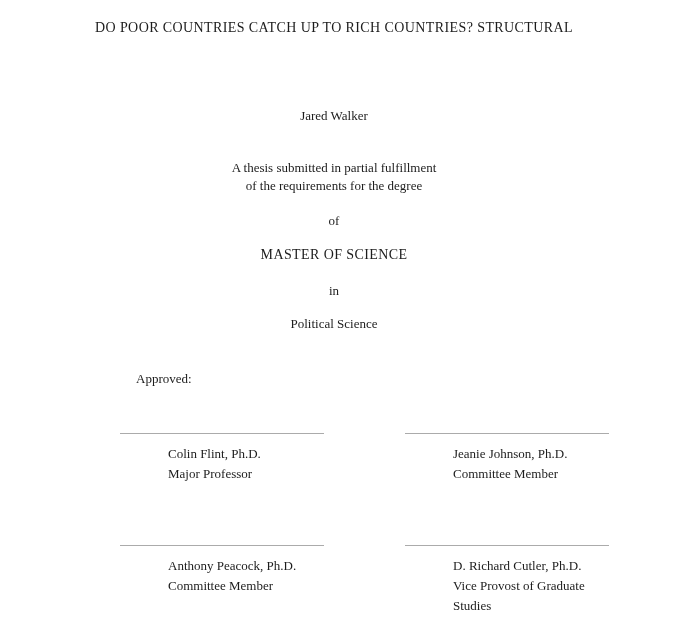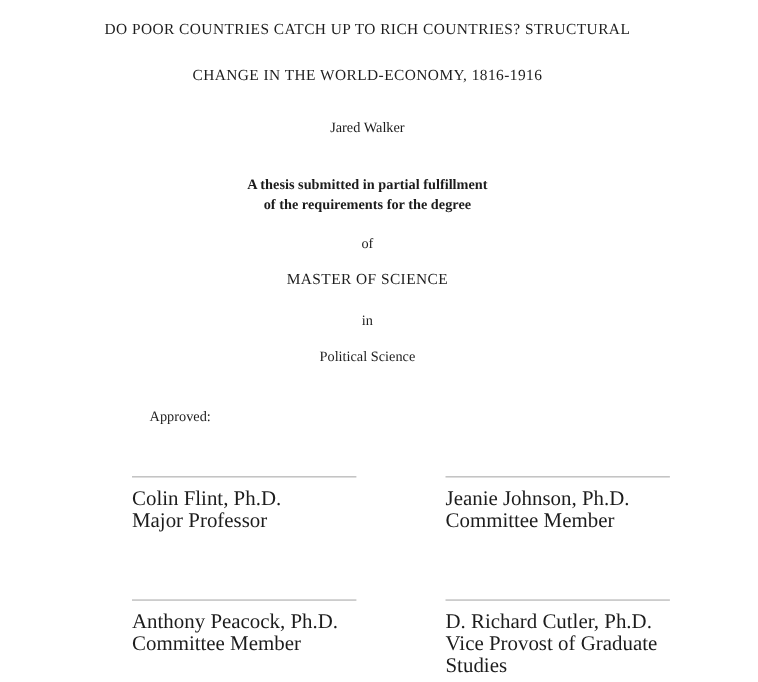--- a/index.html
+++ b/index.html
@@ -20,21 +20,20 @@
     text-align: center;
     font-size: 13px;
     line-height: 16px;
   }
   .title-text {
     font-size: 14px;
     letter-spacing: 0.4px;
   }
   .statement-line {
     line-height: 18px;
-    font-weight: bold;
   }
   .approved {
     position: absolute;
     left: 120px;
     top: 371px;
     font-size: 13px;
     line-height: 16px;
     margin-left: 16px;
   }
   .sig-cell {
@@ -45,33 +44,33 @@
   .sig-cell.col-right { left: 405px; }
   .sig-cell.row-1 { top: 433px; }
   .sig-cell.row-2 { top: 545px; }
   .sig-rule {
     width: 100%;
     height: 0;
     border-top: 1.5px solid #ababab;
     margin-bottom: 10px;
   }
   .sig-name, .sig-role {
-    font-size: 19px;
+    font-size: 13px;
     line-height: 20px;
     text-align: left;
+    margin-left: 48px;
   }
 </style>
 </head>
 <body>
 
 <div class="page">
 
   <div class="centered title-text" style="top:20px">DO POOR COUNTRIES CATCH UP TO RICH COUNTRIES? STRUCTURAL</div>
 
-  <div class="centered title-text" style="top:62px">CHANGE IN THE WORLD-ECONOMY, 1816-1916</div>
 
 
   <div class="centered" style="top:108px">Jared Walker</div>
 
   <div class="centered" style="top:159px">
     <div class="statement-line">A thesis submitted in partial fulfillment</div>
     <div class="statement-line">of the requirements for the degree</div>
   </div>
 
   <div class="centered" style="top:213px">of</div>

